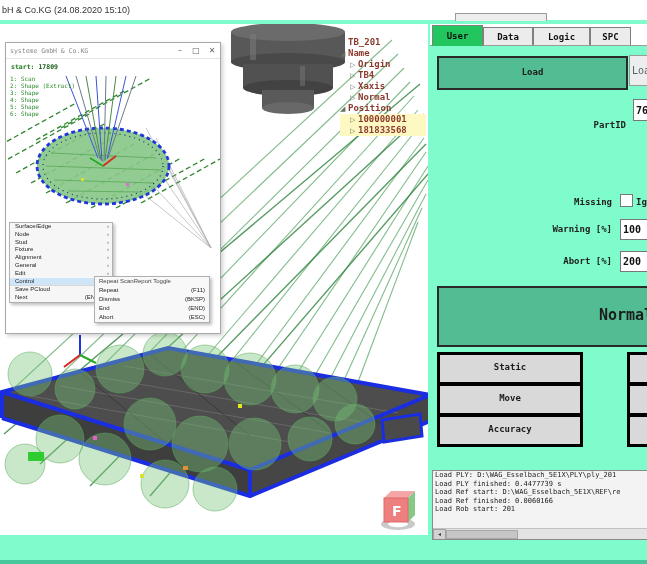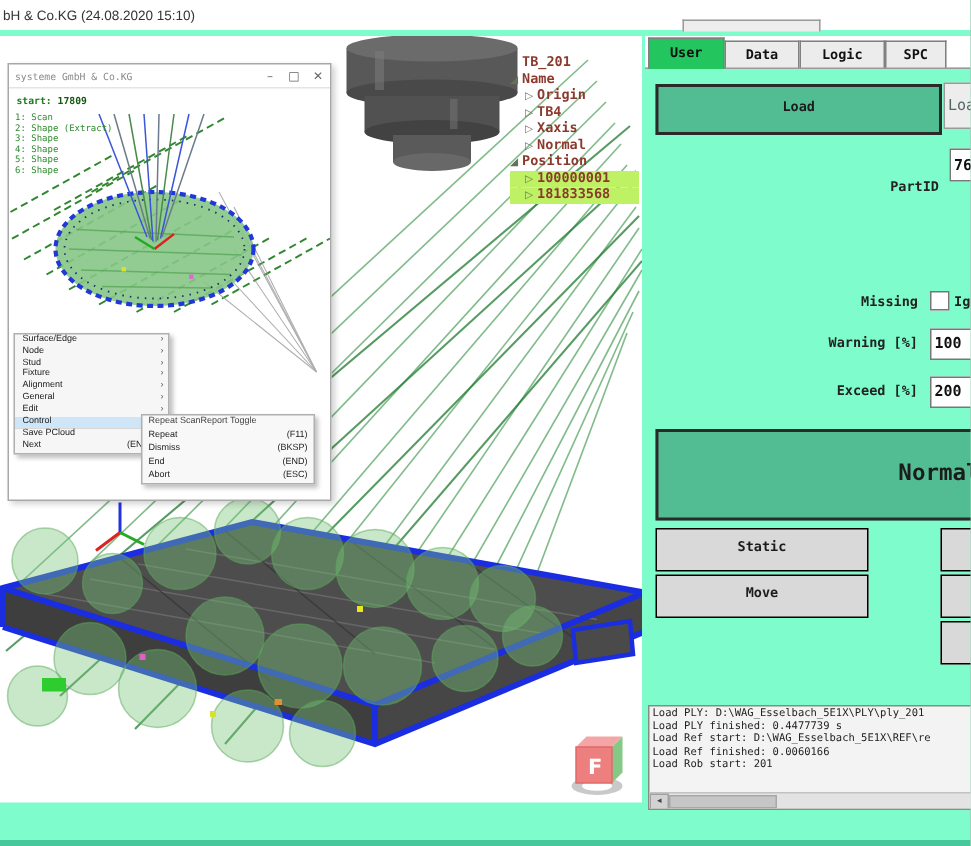--- a/index.html
+++ b/index.html
@@ -12,21 +12,21 @@
   .tb-frag{position:absolute;left:455px;top:13px;width:90px;height:7px;background:#ededed;
           border:1px solid #9a9a9a;border-bottom:none;}
   
   .viewport{position:absolute;left:0;top:24px;width:428px;height:511px;background:#ffffff;overflow:hidden;}
   .viewport svg{position:absolute;left:0;top:0;}
   
   .tree{position:absolute;left:340px;top:13px;width:86px;z-index:4;font-size:9px;font-weight:bold;
         color:#8b3a2e;}
   .trow{position:relative;height:11px;line-height:11px;white-space:nowrap;}
   .trow .arr{color:#6a6f5a;font-family:"DejaVu Sans",sans-serif;font-size:7px;display:inline-block;width:8px;}
-  .trow.sel{background:#bef264;}
+  .trow.sel{background:#fef9c3;}
   
   .iwin{position:absolute;left:5px;top:18px;width:214px;height:290px;background:#fff;
         border:1px solid #a8a8a8;box-shadow:2px 2px 4px rgba(0,0,0,.18);z-index:5;}
   .iwin-title{position:relative;height:15px;border-bottom:1px solid #e4e4e4;}
   .iwin-title .t{position:absolute;left:4px;top:4px;font-size:6.5px;color:#8a8a8a;white-space:nowrap;}
   .iwin-btn{position:absolute;top:1px;width:16px;height:13px;text-align:center;font-size:8px;
         line-height:13px;color:#666;font-family:"DejaVu Sans",sans-serif;}
   .greenline{position:absolute;left:5px;top:20px;font-size:6.5px;color:#1e7a1e;font-weight:bold;white-space:nowrap;z-index:2;}
   .legend{position:absolute;left:4px;top:32px;z-index:2;}
   .legend div{font-size:6px;line-height:7px;color:#2e8b2e;white-space:nowrap;}
@@ -44,21 +44,21 @@
         justify-content:space-between;white-space:nowrap;}
   .smi.hdr{color:#444;}
   
   .tabstrip{position:absolute;left:430px;top:24px;width:217px;height:21px;background:#ffffff;}
   .tab{position:absolute;border:1px solid #808080;border-bottom:none;background:#ececec;
        font-size:9px;font-weight:bold;color:#111;text-align:center;}
   .tab.active{background:#22c55e;}
   .panel-border{position:absolute;left:430px;top:45px;width:217px;height:0;border-top:1px solid #9a9a9a;}
   .btn-teal{position:absolute;background:#52bd92;border:2px solid #2a2a2a;color:#1c1c1c;
        font-size:9px;font-weight:bold;text-align:center;font-family:"DejaVu Sans Mono",monospace;}
-  .btn-gray{position:absolute;background:#d9d9d9;border:1px solid #000000;color:#1c1c1c;
+  .btn-gray{position:absolute;background:#d9d9d9;border:3px solid #000000;color:#1c1c1c;
        font-size:9px;font-weight:bold;text-align:center;font-family:"DejaVu Sans Mono",monospace;}
   .plabel{position:absolute;font-size:9px;font-weight:bold;color:#222;text-align:right;white-space:nowrap;}
   .pinput{position:absolute;background:#fff;border:1px solid #777;font-size:10px;font-weight:bold;
        color:#111;font-family:"DejaVu Sans Mono",monospace;padding:0 0 0 2px;}
   .chk{position:absolute;width:11px;height:11px;background:#fff;border:1px solid #777;}
   .log{position:absolute;left:432px;top:470px;width:226px;height:68px;background:#f3f3f3;
        border:1px solid #8a8a8a;overflow:hidden;}
   .log .ln{font-size:7px;line-height:8.6px;color:#222;white-space:nowrap;padding-left:2px;}
   .hscroll{position:absolute;left:0;bottom:0;width:100%;height:10px;background:#e3e3e3;border-top:1px solid #c2c2c2;}
   .hscroll .larr{position:absolute;left:0;top:0;width:11px;height:9px;background:#d2d2d2;border:1px solid #a0a0a0;
@@ -344,29 +344,30 @@
   <div class="plabel" style="left:520px;top:120px;width:106px;">PartID</div>
   <input class="pinput" style="left: 633px; top: 99px; width: 60px; height: 20px;" readonly="" value="762">
 
   <div class="plabel" style="left:530px;top:197px;width:82px;">Missing</div>
   <div class="chk" style="left:620px;top:194px;"></div>
   <div class="plabel" style="left:636px;top:197px;width:60px;text-align:left;">Ignore</div>
 
   <div class="plabel" style="left:505px;top:224px;width:107px;">Warning [%]</div>
   <input class="pinput" style="left: 620px; top: 219px; width: 40px; height: 19px;" readonly="" value="100">
 
-  <div class="plabel" style="left:505px;top:256px;width:107px;">Exceed [%]</div>
+  <div class="plabel" style="left:505px;top:256px;width:107px;">Abort [%]</div>
   <input class="pinput" style="left: 620px; top: 251px; width: 40px; height: 19px;" readonly="" value="200">
 
   <div class="btn-teal" style="left:437px;top:286px;width:374px;height:57px;line-height:55px;font-size:15px;">Normal</div>
 
   <div class="btn-gray" style="left:437px;top:352px;width:140px;height:27px;line-height:25px;">Static</div>
   <div class="btn-gray" style="left:627px;top:352px;width:60px;height:27px;"></div>
   <div class="btn-gray" style="left:437px;top:383px;width:140px;height:27px;line-height:25px;">Move</div>
   <div class="btn-gray" style="left:627px;top:383px;width:60px;height:27px;"></div>
+  <div class="btn-gray" style="left:437px;top:414px;width:140px;height:27px;line-height:25px;">Accuracy</div>
   <div class="btn-gray" style="left:627px;top:414px;width:60px;height:27px;"></div>
 
   <div class="log">
     <div class="ln">Load PLY: D:\WAG_Esselbach_5E1X\PLY\ply_201</div>
     <div class="ln">Load PLY finished: 0.4477739 s</div>
     <div class="ln">Load Ref start: D:\WAG_Esselbach_5E1X\REF\re</div>
     <div class="ln">Load Ref finished: 0.0060166</div>
     <div class="ln">Load Rob start: 201</div>
     <div class="hscroll">
       <div class="larr">◂</div>

